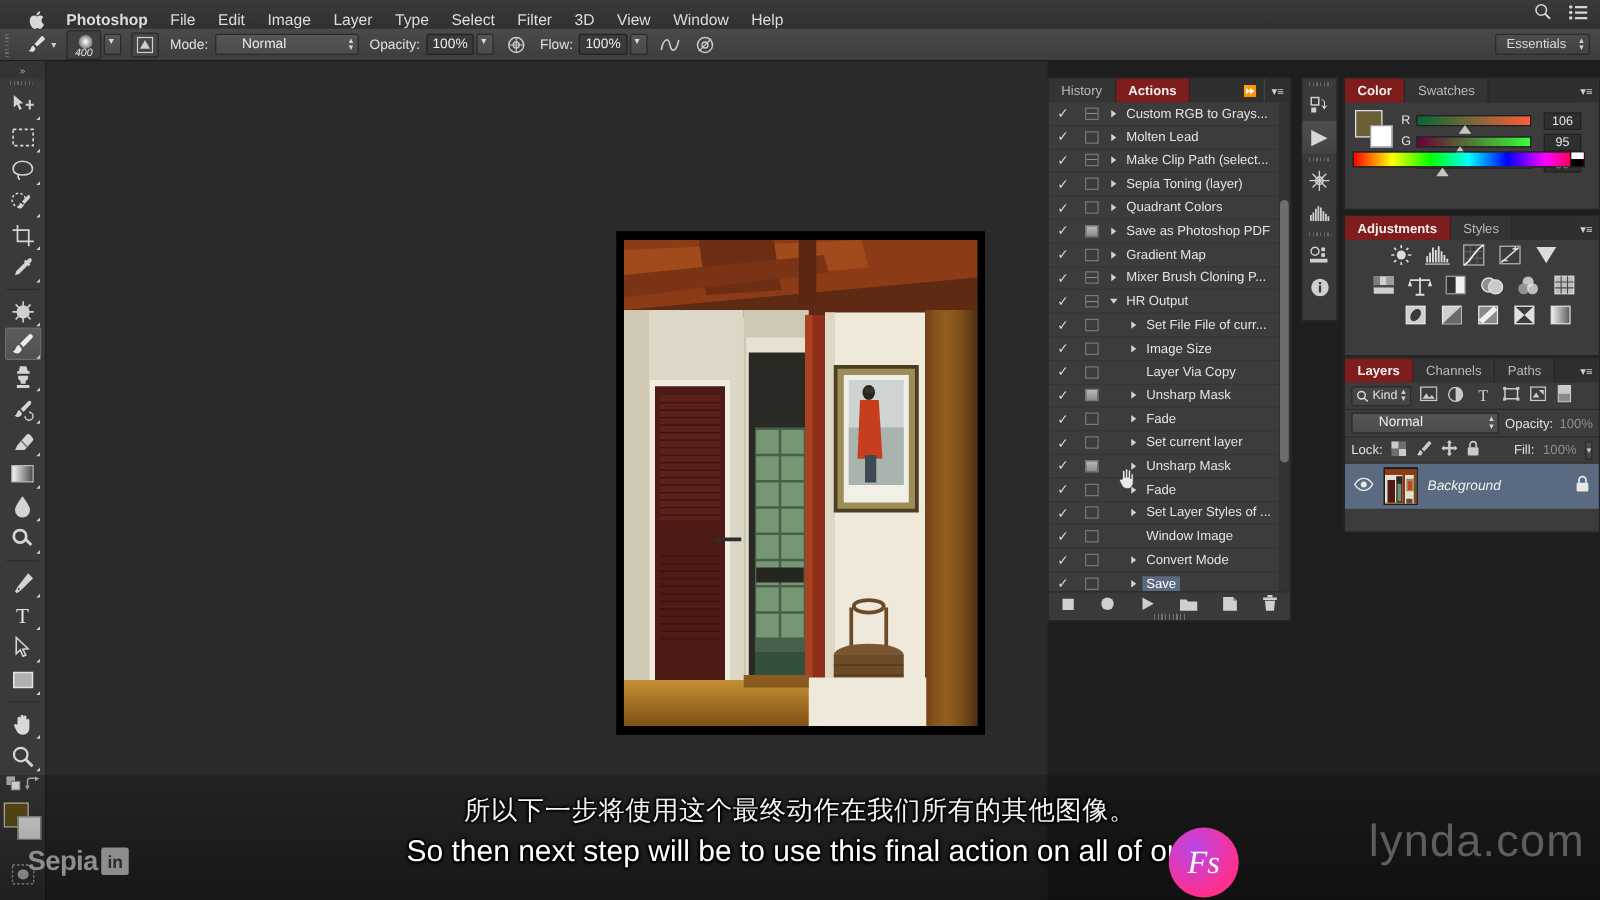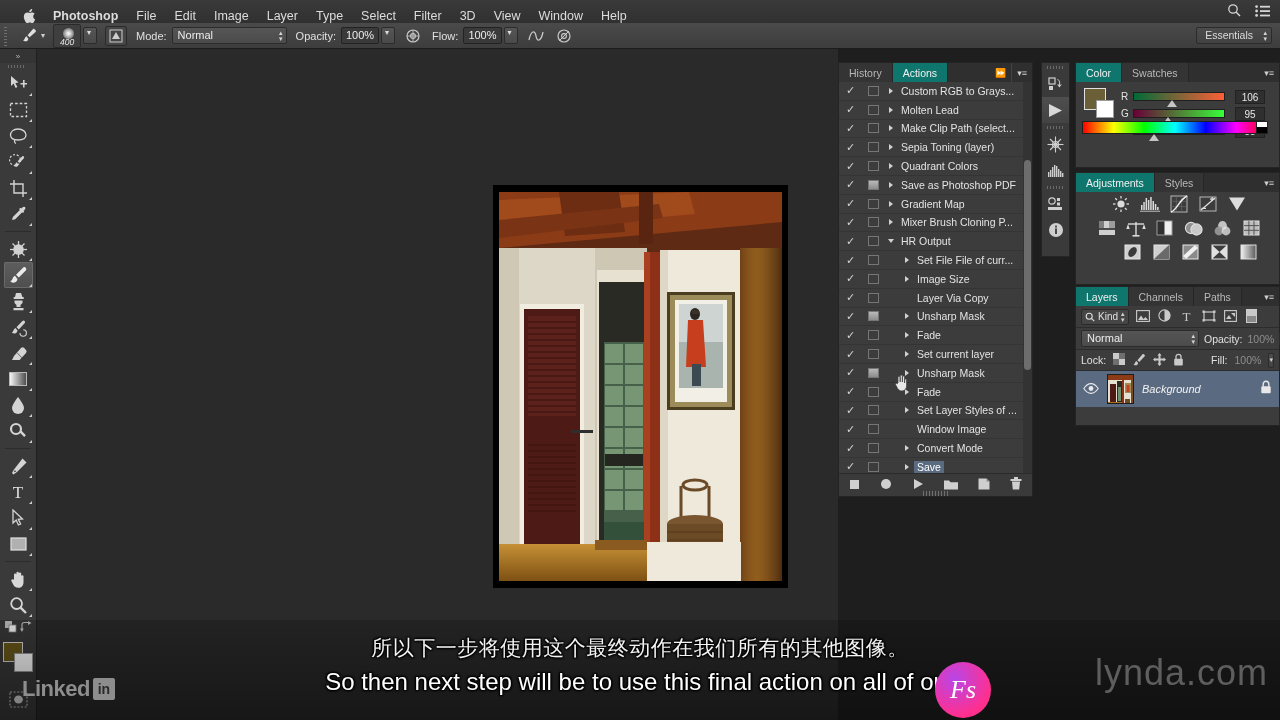--- a/index.html
+++ b/index.html
@@ -31,21 +31,21 @@
     background: linear-gradient(#4a4a4a, #3d3d3d);
     border-bottom: 1px solid #1c1c1c;
     display:flex; align-items:center;
   }
   .grip { width: 11px; height: 26px;
     background-image: repeating-linear-gradient(to bottom, #6e6e6e 0 1px, transparent 1px 3px);
     background-size: 3px 20px; background-position: 4px 4px; background-repeat: no-repeat; }
   .ob-label { color:#e0e0e0; font-size: 11px; margin: 0 5px 0 9px; }
   .ob-select {
     background: linear-gradient(#555,#4b4b4b); border:1px solid #2b2b2b; border-radius:2px;
-    color:#ececec; font-size:11px; height:17px; line-height:15px; padding: 0 16px 0 5px;
+    color:#ececec; font-size:11px; height:17px; line-height:15px; padding: 0 16px 0 21px;
     position:relative; min-width: 115px;
   }
   .ob-select .arrows { position:absolute; right:3px; top:2px; font-size:7px; line-height:6px; color:#d5d5d5; }
   .ob-field { background:#3a3a3a; border:1px solid #222; border-radius:2px; color:#ececec;
     font-size:11px; height:17px; line-height:15px; padding:0 4px; text-align:center; min-width:38px; }
   .ob-stepper { width:14px; height:17px; background:linear-gradient(#555,#4a4a4a);
     border:1px solid #2b2b2b; border-radius:2px; margin-left:2px; position:relative; }
   .ob-stepper:after { content:"▾"; position:absolute; left:3px; top:0; font-size:8px; color:#ddd; }
   .brush-preview { width:28px; height:24px; background:#3f3f3f; border:1px solid #2a2a2a;
     border-radius:2px; position:relative; margin-left:8px; }
@@ -84,21 +84,21 @@
   .canvas { position:absolute; left:37px; top:49px; width:801px; height:671px; background:#2a2a2a; }
   .photo { position:absolute; left:456px; top:136px; width:295px; height:403px;
     border: 0; background:#000; overflow:hidden; }
 
   
   .actions-panel { position:absolute; left:838px; top:62px; width:195px; height:435px;
     background:#3c3c3c; border:1px solid #242424; }
   .panel-tabs { height:19px; background:#2f2f2f; display:flex; align-items:stretch; position:relative; }
   .ptab { font-size:10.5px; color:#b9b9b9; padding:0 10px; display:flex; align-items:center;
     background:#343434; border-right:1px solid #262626; }
-  .ptab.active { background:#0f766e; color:#f0f0f0; }
+  .ptab.active { background:#7f1d1d; color:#f0f0f0;font-weight:bold; }
   .ptab-filler { flex:1; background:#2f2f2f; }
   .ptab-ico { display:flex; align-items:center; color:#cfcfcf; font-size:9px; padding:0 5px; }
   .act-list { position:absolute; left:0; top:19px; right:0; bottom:23px; overflow:hidden; background:#3c3c3c; }
   .act-row { height:18.8px; display:flex; align-items:center; position:relative; font-size:10.5px;
     color:#e3e3e3; border-bottom:1px solid #343434; }
   .act-row.sel-label .act-name { background:#5a6a80; color:#fff; }
   .chk { width:23px; text-align:center; color:#d6d6d6; font-size:11px; }
   .mod { width:22px; display:flex; justify-content:center; }
   .modbox { width:11px;height:10px; border:1px solid #767676; background:#3c3c3c; }
   .modbox.dash { background: linear-gradient(to bottom,#3c3c3c 45%, #8d8d8d 45%,#8d8d8d 55%,#3c3c3c 55%); }
@@ -1266,21 +1266,21 @@
       </span>
     </div>
   </div>
 
   <div class="canvas-darken"></div>
   <div class="lynda">lynda.com</div>
   <div class="sub-cn">所以下一步将使用这个最终动作在我们所有的其他图像。</div>
   <div class="sub-en">So then next step will be to use this final action on all of our</div>
 
   <div class="linkedin">
-    <span class="li-text">Linked</span>
+    <span class="li-text">Sepia</span>
     <span class="li-box">in</span>
   </div>
 
   <div class="fs-logo">
     <span>Fs</span>
   </div>
 
 </div>
 
 </body></html>

